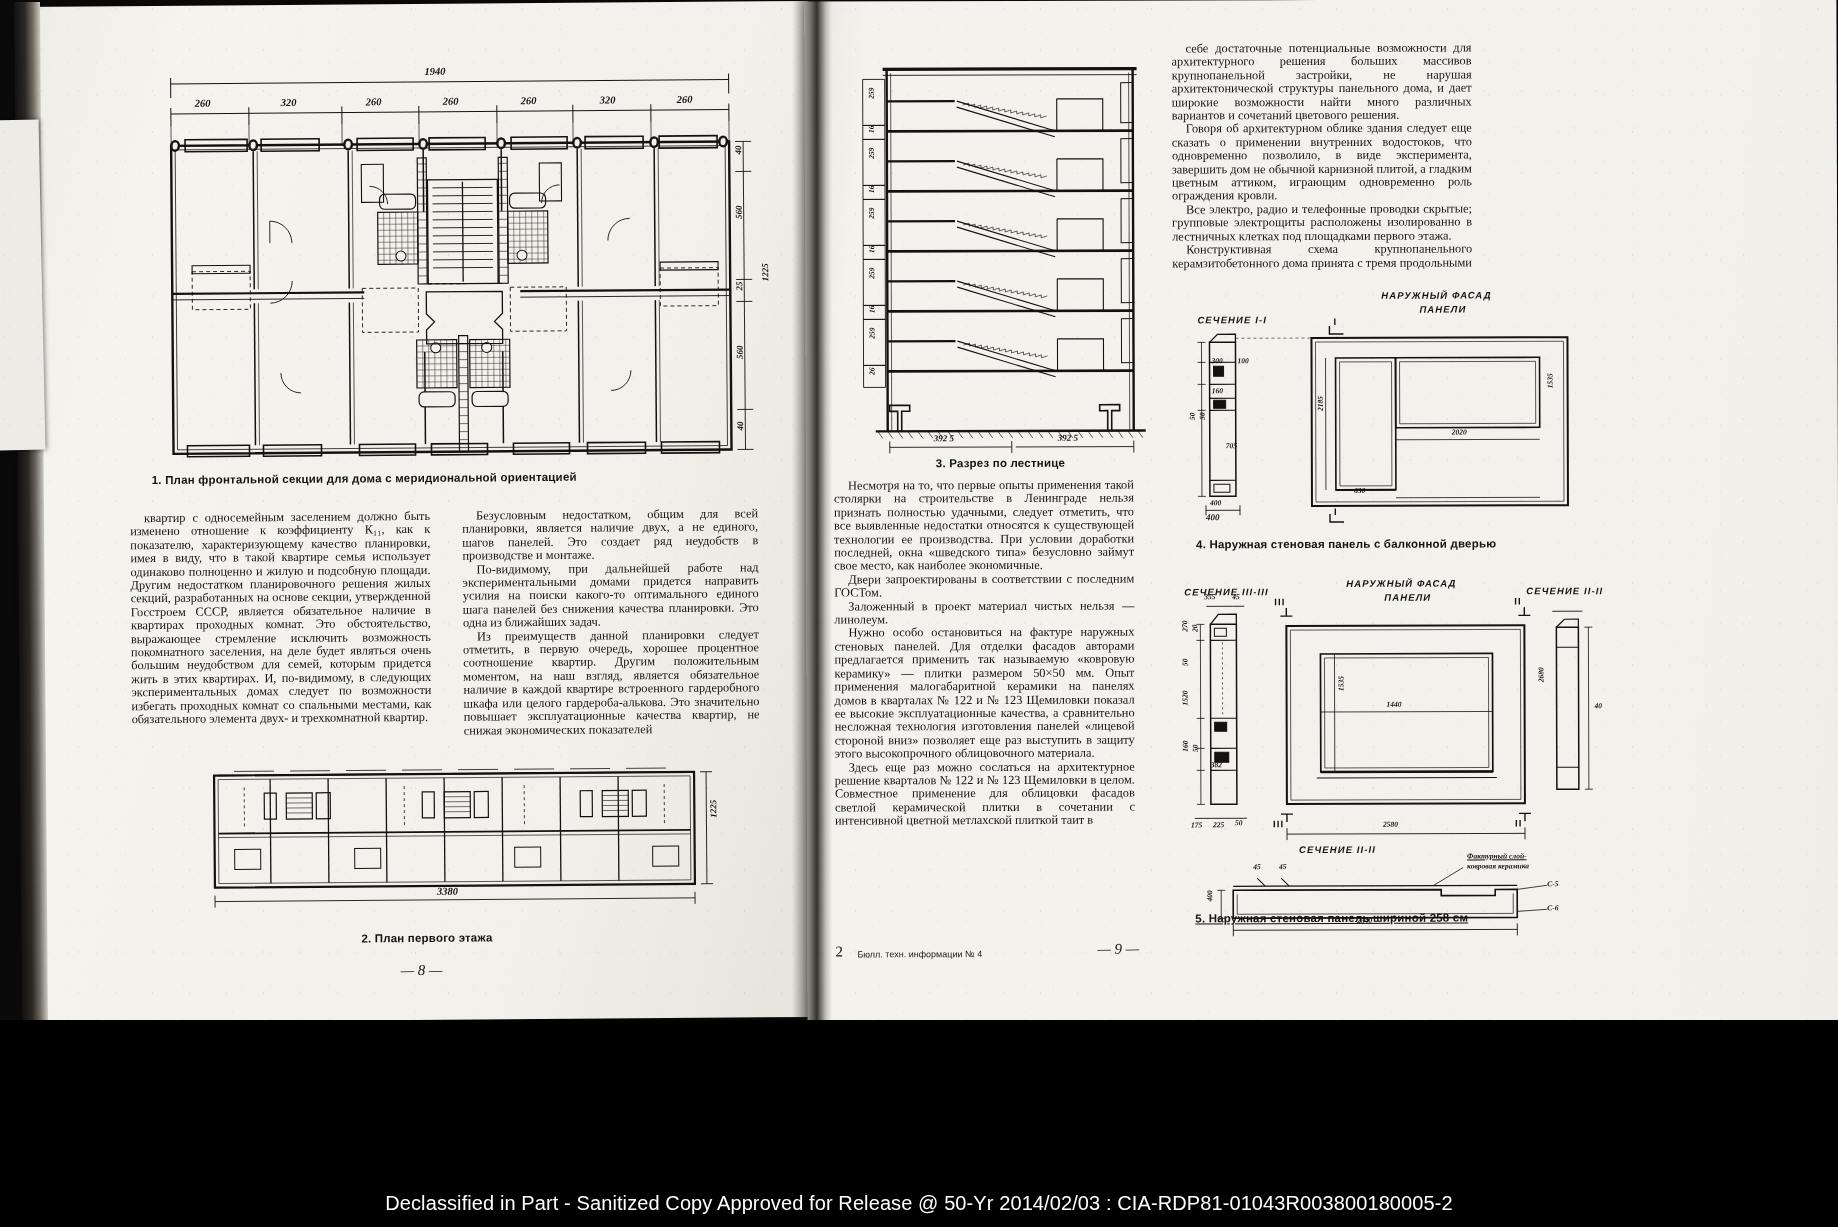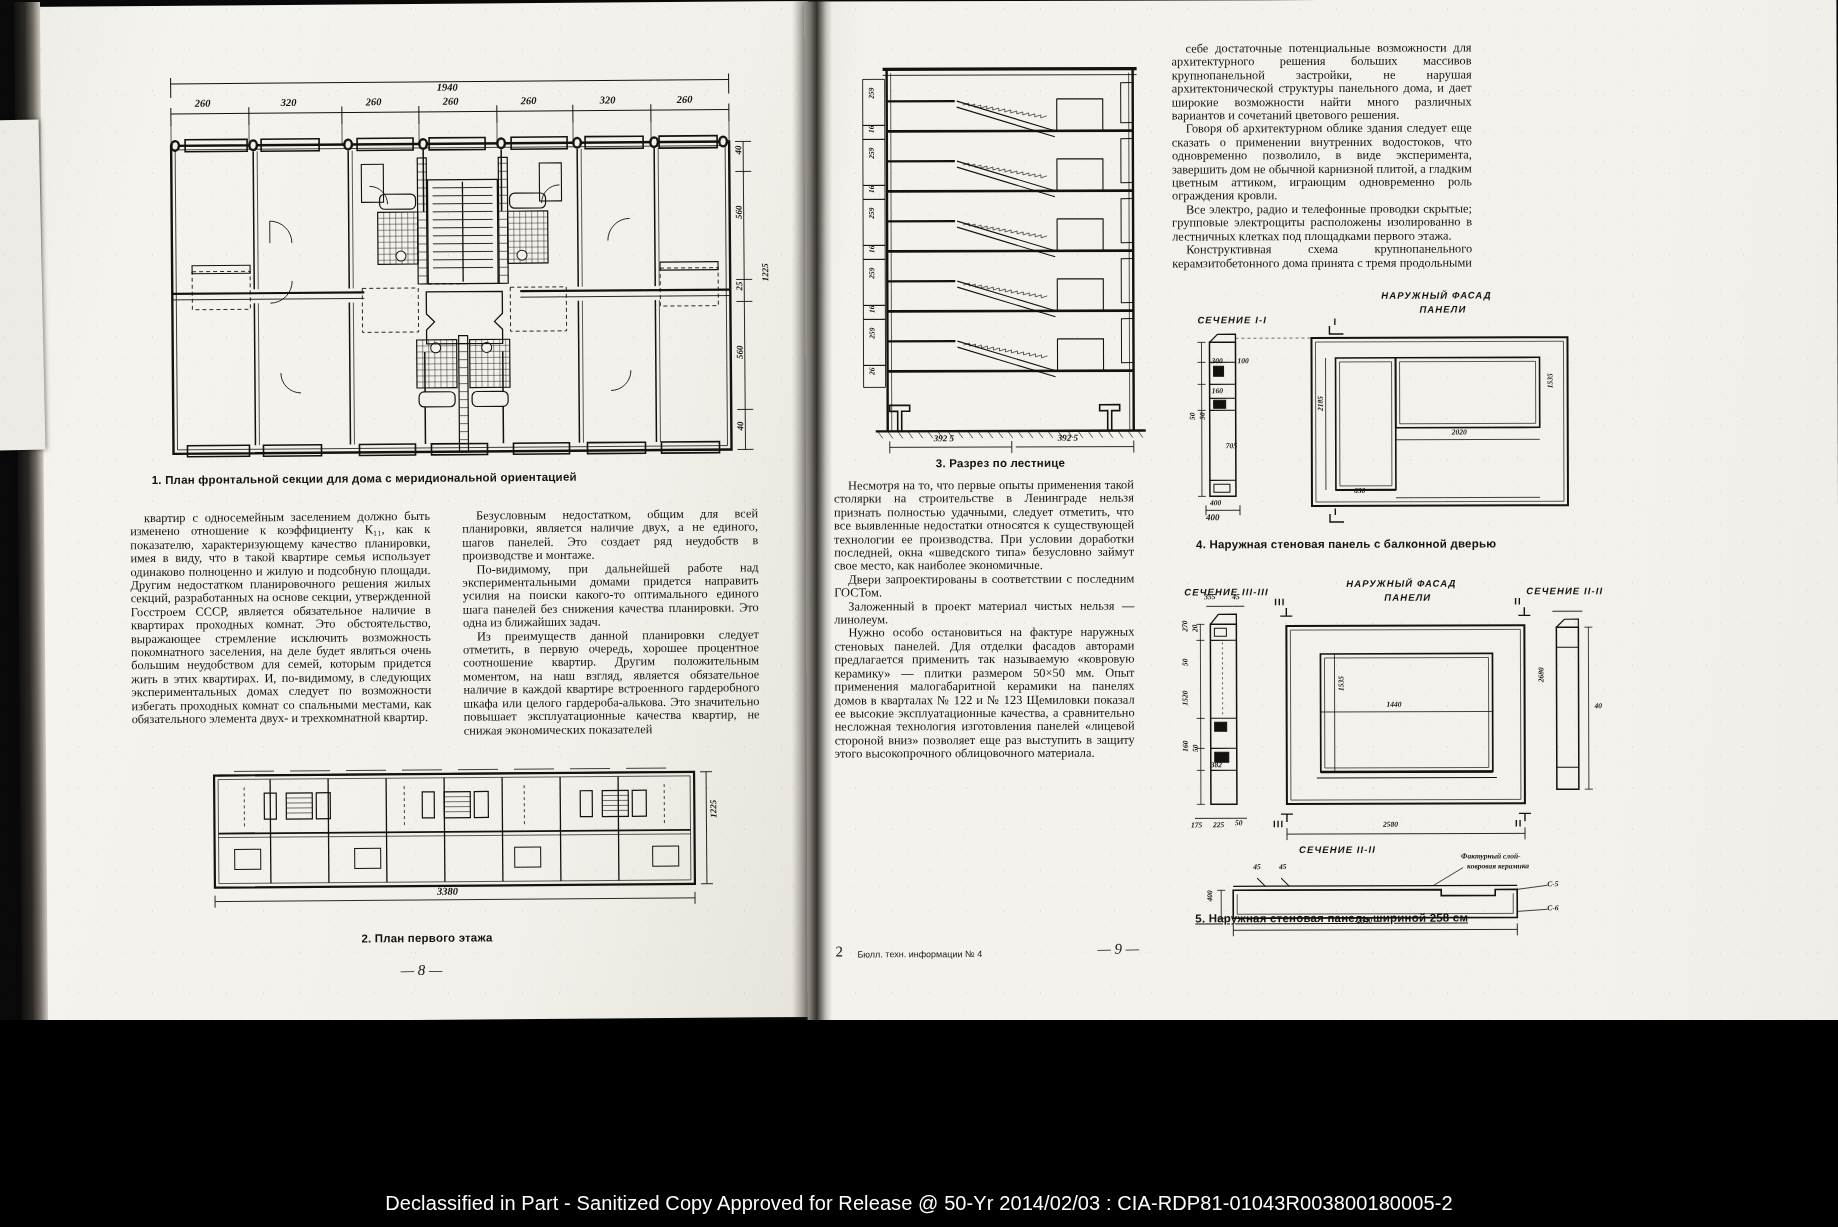--- a/index.html
+++ b/index.html
@@ -440,21 +440,21 @@
             <line x1="606" y1="92" x2="622" y2="92"></line>
             <line x1="606" y1="122" x2="622" y2="122"></line>
             <line x1="606" y1="230" x2="622" y2="230"></line>
             <line x1="606" y1="252" x2="622" y2="252"></line>
             <line x1="606" y1="360" x2="622" y2="360"></line>
             <line x1="606" y1="400" x2="622" y2="400"></line>
           </g>
         </g>
       </svg>
 
-      <span class="dimlabel" style="left:308px; top:14px;margin-top:16px;">1940</span>
+      <span class="dimlabel" style="left:296px; top:14px;">1940</span>
       <span class="dimlabel" style="left:66px; top:44px;">260</span>
       <span class="dimlabel" style="left:152px; top:44px;">320</span>
       <span class="dimlabel" style="left:237px; top:44px;">260</span>
       <span class="dimlabel" style="left:314px; top:44px;">260</span>
       <span class="dimlabel" style="left:392px; top:44px;">260</span>
       <span class="dimlabel" style="left:471px; top:44px;">320</span>
       <span class="dimlabel" style="left:548px; top:44px;">260</span>
 
       <span class="dimlabel sm vert" style="left:604px; top:96px;">40</span>
       <span class="dimlabel sm vert" style="left:604px; top:156px;">560</span>
@@ -675,20 +675,21 @@
       <p>Говоря об архитектурном облике здания следует еще сказать о применении внутренних водостоков, что одновременно позволило, в виде эксперимента, завершить дом не обычной карнизной плитой, а гладким цветным аттиком, играющим одновременно роль ограждения кровли.</p>
       <p>Все электро, радио и телефонные проводки скрытые; групповые электрощиты расположены изолированно в лестничных клетках под площадками первого этажа.</p>
       <p>Конструктивная схема крупнопанельного керамзитобетонного дома принята с тремя продольными</p>
     </div>
 
     <div class="col" style="left:28px; top:478px; width:300px;">
       <p>Несмотря на то, что первые опыты применения такой столярки на строительстве в Ленинграде нельзя признать полностью удачными, следует отметить, что все выявленные недостатки относятся к существующей технологии ее производства. При условии доработки последней, окна «шведского типа» безусловно займут свое место, как наиболее экономичные.</p>
       <p>Двери запроектированы в соответствии с последним ГОСТом.</p>
       <p>Заложенный в проект материал чистых нельзя — линолеум.</p>
       <p>Нужно особо остановиться на фактуре наружных стеновых панелей. Для отделки фасадов авторами предлагается применить так называемую «ковровую керамику» — плитки размером 50×50 мм. Опыт применения малогабаритной керамики на панелях домов в кварталах № 122 и № 123 Щемиловки показал ее высокие эксплуатационные качества, а сравнительно несложная технология изготовления панелей «лицевой стороной вниз» позволяет еще раз выступить в защиту этого высокопрочного облицовочного материала.</p>
+      <p>Здесь еще раз можно сослаться на архитектурное решение кварталов № 122 и № 123 Щемиловки в целом. Совместное применение для облицовки фасадов светлой керамической плитки в сочетании с интенсивной цветной метлахской плиткой таит в</p>
     </div>
 
     <div class="fig" style="left:378px; top:300px; width:420px; height:240px;">
       <svg width="420" height="240" viewBox="0 0 420 240">
         <g stroke="#141210" fill="none">
 
           <path d="M26,42 L26,196 L52,196 L52,42 Z" stroke-width="1.5"></path>
           <path d="M26,42 L34,34 L52,34 L52,42" stroke-width="1.3"></path>
           <line x1="26" y1="62" x2="52" y2="62" stroke-width="1.1"></line>
           <line x1="26" y1="84" x2="52" y2="84" stroke-width="1.1"></line>
@@ -870,21 +871,21 @@
           <line x1="38" y1="70" x2="322" y2="70" stroke-width="0.9"></line>
           <line x1="38" y1="64" x2="38" y2="76" stroke-width="0.9"></line>
           <line x1="322" y1="64" x2="322" y2="76" stroke-width="0.9"></line>
 
           <line x1="26" y1="30" x2="26" y2="58" stroke-width="0.8"></line>
           <line x1="22" y1="30" x2="30" y2="30" stroke-width="0.8"></line>
           <line x1="22" y1="58" x2="30" y2="58" stroke-width="0.8"></line>
         </g>
       </svg>
       <span class="drawlabel ital" style="left:104px; top:-16px;">СЕЧЕНИЕ II-II</span>
-      <span class="dimlabel xs ital" style="left:266px; top:-8px; font-style:italic;">Фактурный слой-</span>
+      <span class="dimlabel xs ital" style="left:272px; top:-8px; font-style:italic;text-decoration:underline;">Фактурный слой-</span>
       <span class="dimlabel xs ital" style="left:272px; top:2px; font-style:italic;">ковровая керамика</span>
       <span class="dimlabel xs" style="left:352px; top:20px;">С-5</span>
       <span class="dimlabel xs" style="left:352px; top:44px;">С-6</span>
       <span class="dimlabel xs vert" style="left:10px; top:30px;">400</span>
       <span class="dimlabel xs" style="left:162px; top:56px;">2540</span>
       <span class="dimlabel xs" style="left:58px; top:2px;">45</span>
       <span class="dimlabel xs" style="left:84px; top:2px;">45</span>
     </div>
 
     <span class="cap" style="left:388px; top:912px;text-decoration:underline;">5. Наружная стеновая панель шириной 258 см</span>

